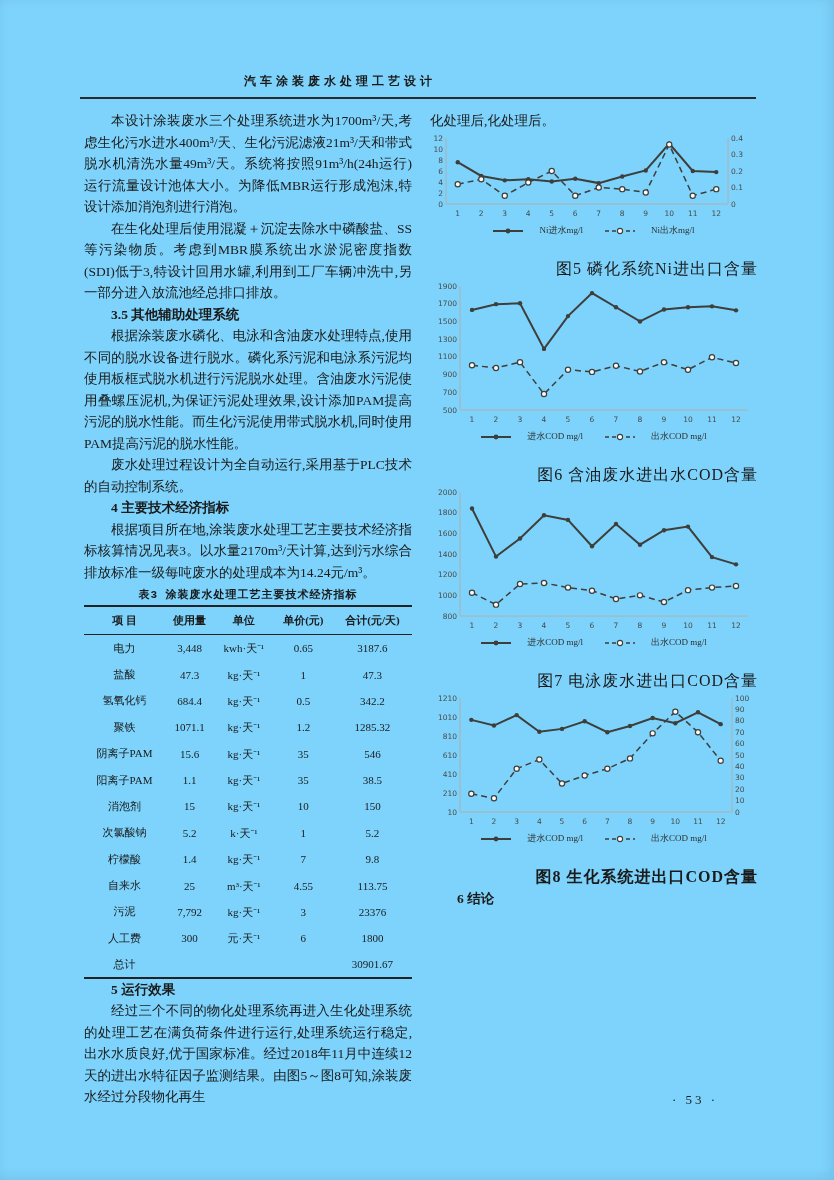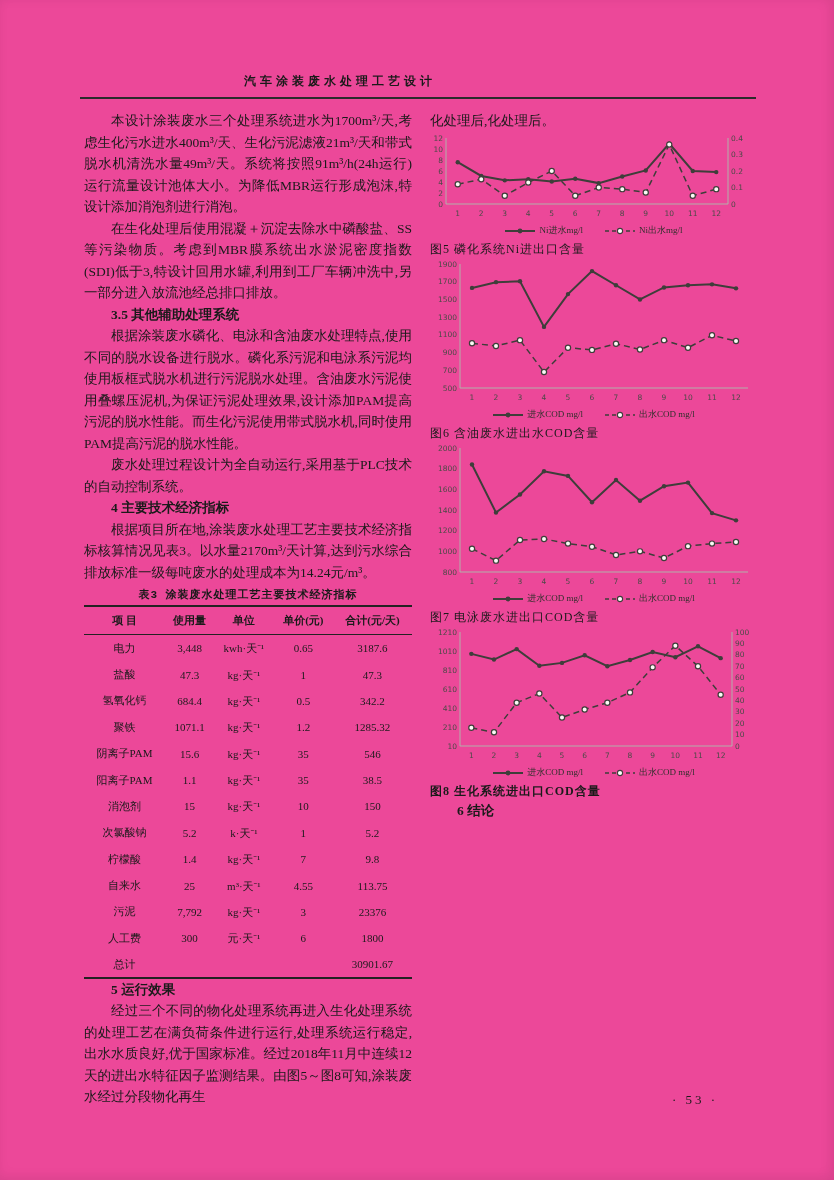--- a/index.html
+++ b/index.html
@@ -1,16 +1,16 @@
 <!DOCTYPE html>
 <html><head>
 <meta charset="utf-8">
 <style>
   html,body{margin:0;padding:0;background:#e9e7e2;}
-  .page{position:relative;width:834px;height:1180px;background:#ec4899;
+  .page{position:relative;width:834px;height:1180px;background:#7dd3fc;
         font-family:"Liberation Serif",serif;color:#1a1a1a;overflow:hidden;
         box-shadow:inset -5px 0 12px rgba(0,0,0,.05), inset 0 -5px 12px rgba(0,0,0,.04);}
   .header-title{position:absolute;top:73px;left:178px;width:324px;text-align:center;
         font-size:12px;font-weight:700;letter-spacing:4px;}
   .header-rule{position:absolute;top:97px;left:80px;width:676px;border-top:2px solid #2b2b2b;}
   .col{position:absolute;top:110px;width:328px;}
   .col-left{left:84px;}
   .col-right{left:430px;}
   p.body{margin:0;font-size:13.5px;line-height:21.5px;text-align:justify;text-indent:2em;}
   p.noindent{text-indent:0;}
@@ -20,22 +20,22 @@
   .tbl-caption{font-size:11px;font-weight:700;text-align:center;margin-top:4px;letter-spacing:1px;font-family:Liberation Mono, monospace;}
   table.t3{width:100%;border-collapse:collapse;margin-top:3px;
         border-top:2.5px solid #222;border-bottom:2.5px solid #222;font-size:11px;}
   table.t3 th{font-weight:700;border-bottom:1.5px solid #222;padding:6px 1px;text-align:center;}
   table.t3 td{padding:5.2px 1px;text-align:center;}
   figure.fig{margin:0;}
   .fig5{margin-top:38px;}.fig6{margin-top:30px;}.fig7{margin-top:28px;}.fig8{margin-top:22px;}
   .chart{line-height:0;}
   .legend{display:flex;justify-content:center;align-items:center;gap:22px;height:14px;
         font-size:9px;color:#2f2f2b;}
-  .lg-item{display:inline-flex;align-items:center;gap:4px;text-align:center;}
-  .figcap{text-align:left;font-size:12px;margin-top:3px;letter-spacing:1px;}
+  .lg-item{display:inline-flex;align-items:center;gap:16px;text-align:center;}
+  .figcap{text-align:right;font-size:16px;margin-top:21px;letter-spacing:1px;}
   .figcap.bold{font-weight:700;}
   .page-number{position:absolute;left:640px;top:1092px;width:110px;text-align:center;
         font-size:13px;letter-spacing:3px;}
 </style>
 </head>
 <body>
 
 <div class="page">
 
   <div class="header-title">汽车涂装废水处理工艺设计</div>

